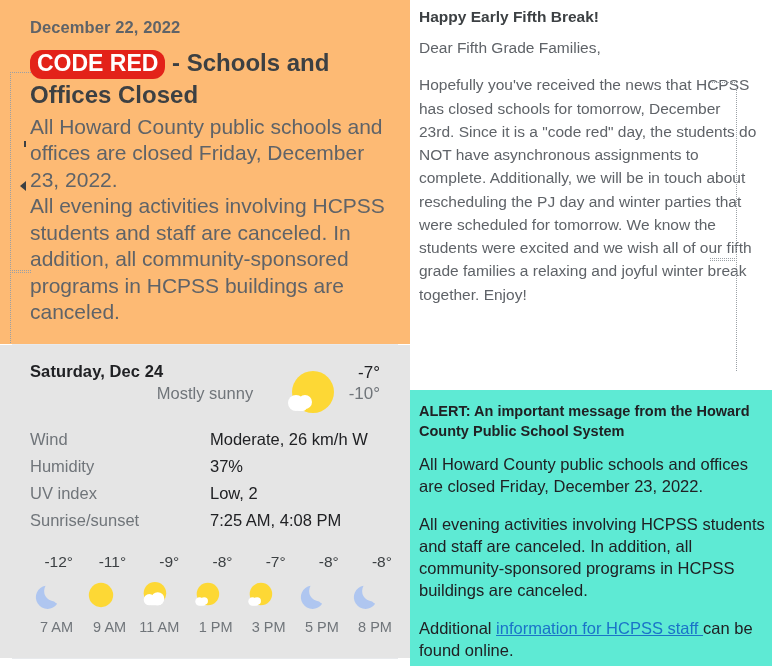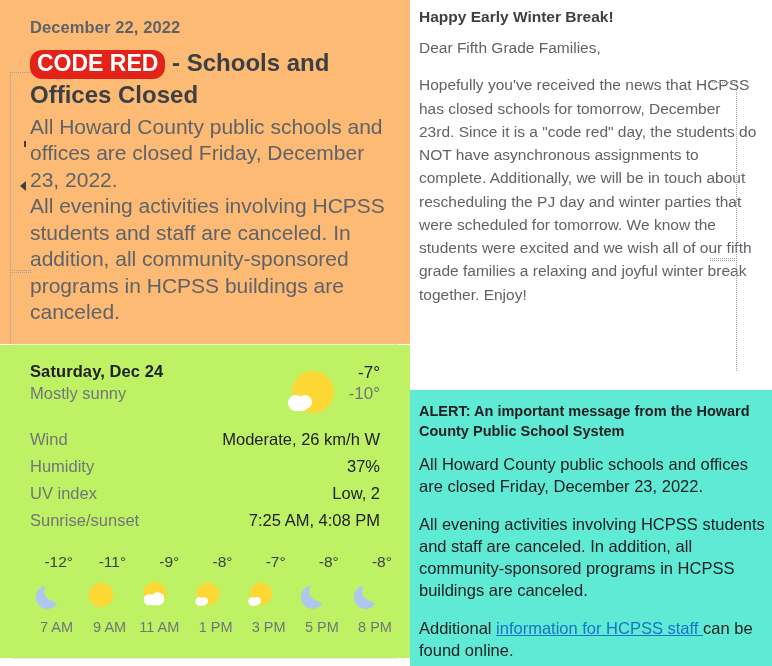--- a/index.html
+++ b/index.html
@@ -104,40 +104,41 @@
   }
   #rule-top { top: 344px; }
   #rule-bottom { top: 658px; }
 
   
   #weather-card {
     position: absolute;
     left: 0; top: 345px;
     width: 410px;
     height: 313px;
-    background: #bef264;
+    background: #e5e5e5;
     text-decoration: underline;
   }
   #weather-head {
     position: absolute;
     left: 30px; top: 17px;
     width: 350px;
     height: 60px;
   }
   #wx-day {
     font-size: 16.5px;
     font-weight: bold;
     color: #202124;
     margin: 0;
     letter-spacing: 0.1px;
   }
   #wx-cond {
     font-size: 16.5px;
     color: #70757a;
     margin: 3px 0 0 0;
+    text-align: center;
   }
   #wx-icon-big {
     position: absolute;
     left: 252px; top: 4px;
     width: 56px; height: 56px;
   }
   #wx-temps {
     position: absolute;
     left: 300px; top: 0px;
     width: 50px;
@@ -148,21 +149,20 @@
 
   #weather-details {
     position: absolute;
     left: 30px; top: 85px;
     width: 350px;
   }
   .wx-row {
     display: flex;
     height: 27px;
     align-items: flex-start;
-    justify-content: space-between;
   }
   .wx-label {
     width: 180px;
     font-size: 16.5px;
     color: #70757a;
   }
   .wx-value {
     font-size: 16.5px;
     color: #202124;
   }
@@ -413,21 +413,21 @@
     </div>
   </div>
 
   <div class="hrule" id="rule-bottom"></div>
 </div>
 
 <div id="right-column">
 
   <div id="letter-panel">
     <div id="letter-inner">
-      <div id="letter-title">Happy Early Winter Break!</div>
+      <div id="letter-title">Happy Early Fifth Break!</div>
       <p class="letter-para">Dear Fifth Grade Families,</p>
       <p class="letter-para">Hopefully you've received the news that HCPSS has closed schools for tomorrow, December 23rd. Since it is a "code red" day, the students do NOT have asynchronous assignments to complete. Additionally, we will be in touch about rescheduling the PJ day and winter parties that were scheduled for tomorrow. We know the students were excited and we wish all of our fifth grade families a relaxing and joyful winter break together. Enjoy!</p>
     </div>
     <div class="dotted-box" id="sel-box-r1"></div>
     <div class="dotted-box" id="sel-box-r2"></div>
   </div>
 
   <div id="alert-panel">
     <div id="alert-title">ALERT: An important message from the Howard County Public School System</div>
     <p class="alert-para">All Howard County public schools and offices are closed Friday, December 23, 2022.</p>

